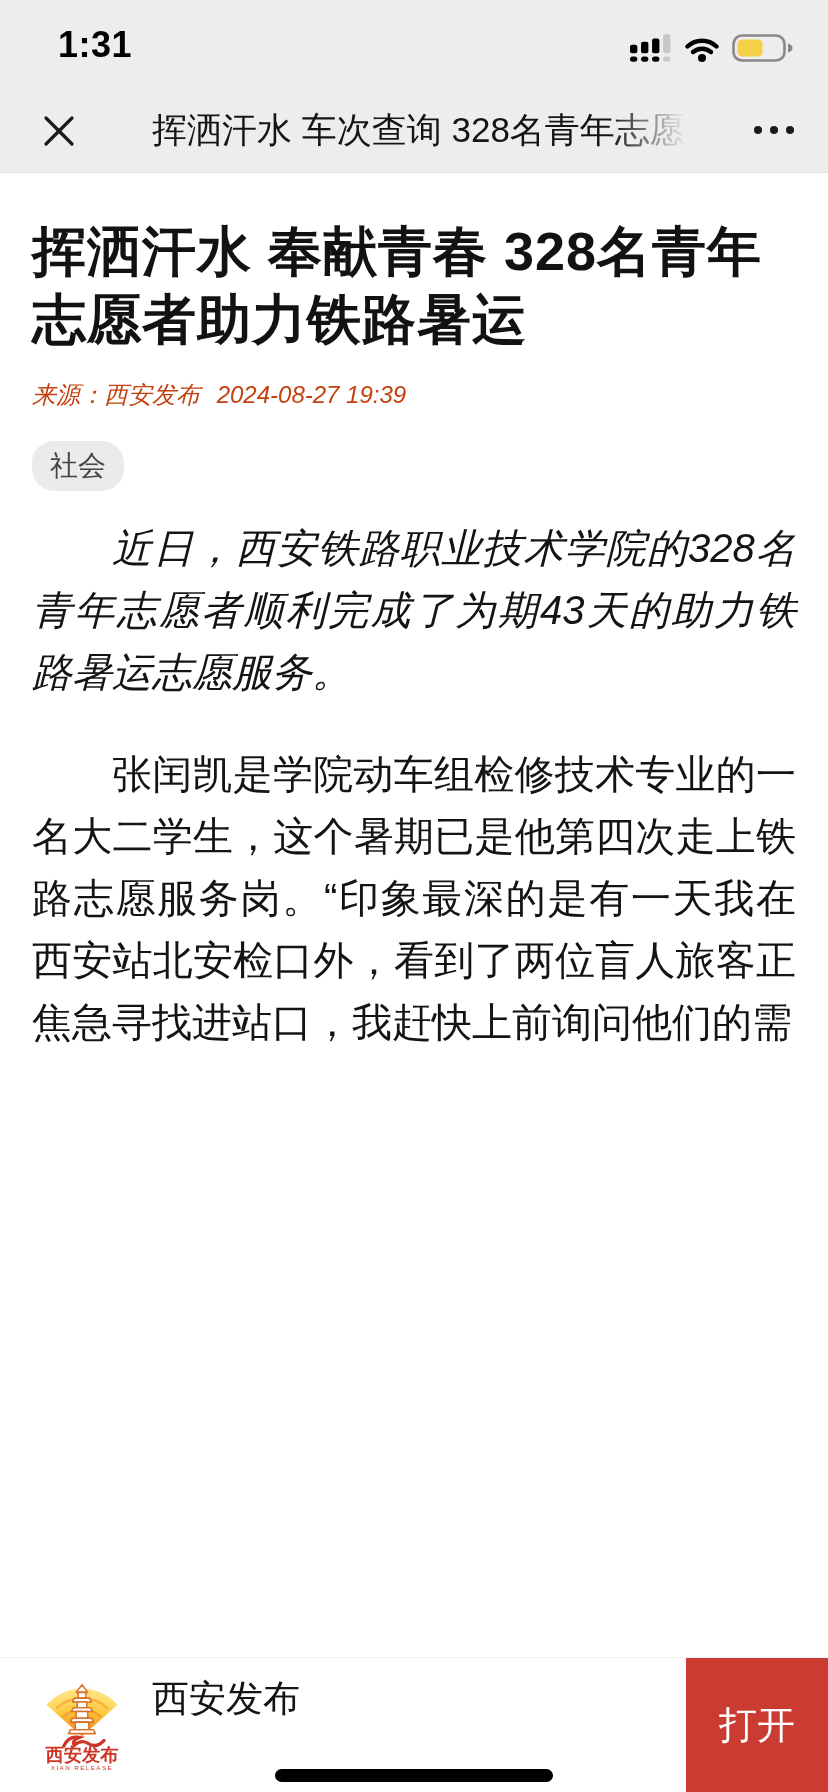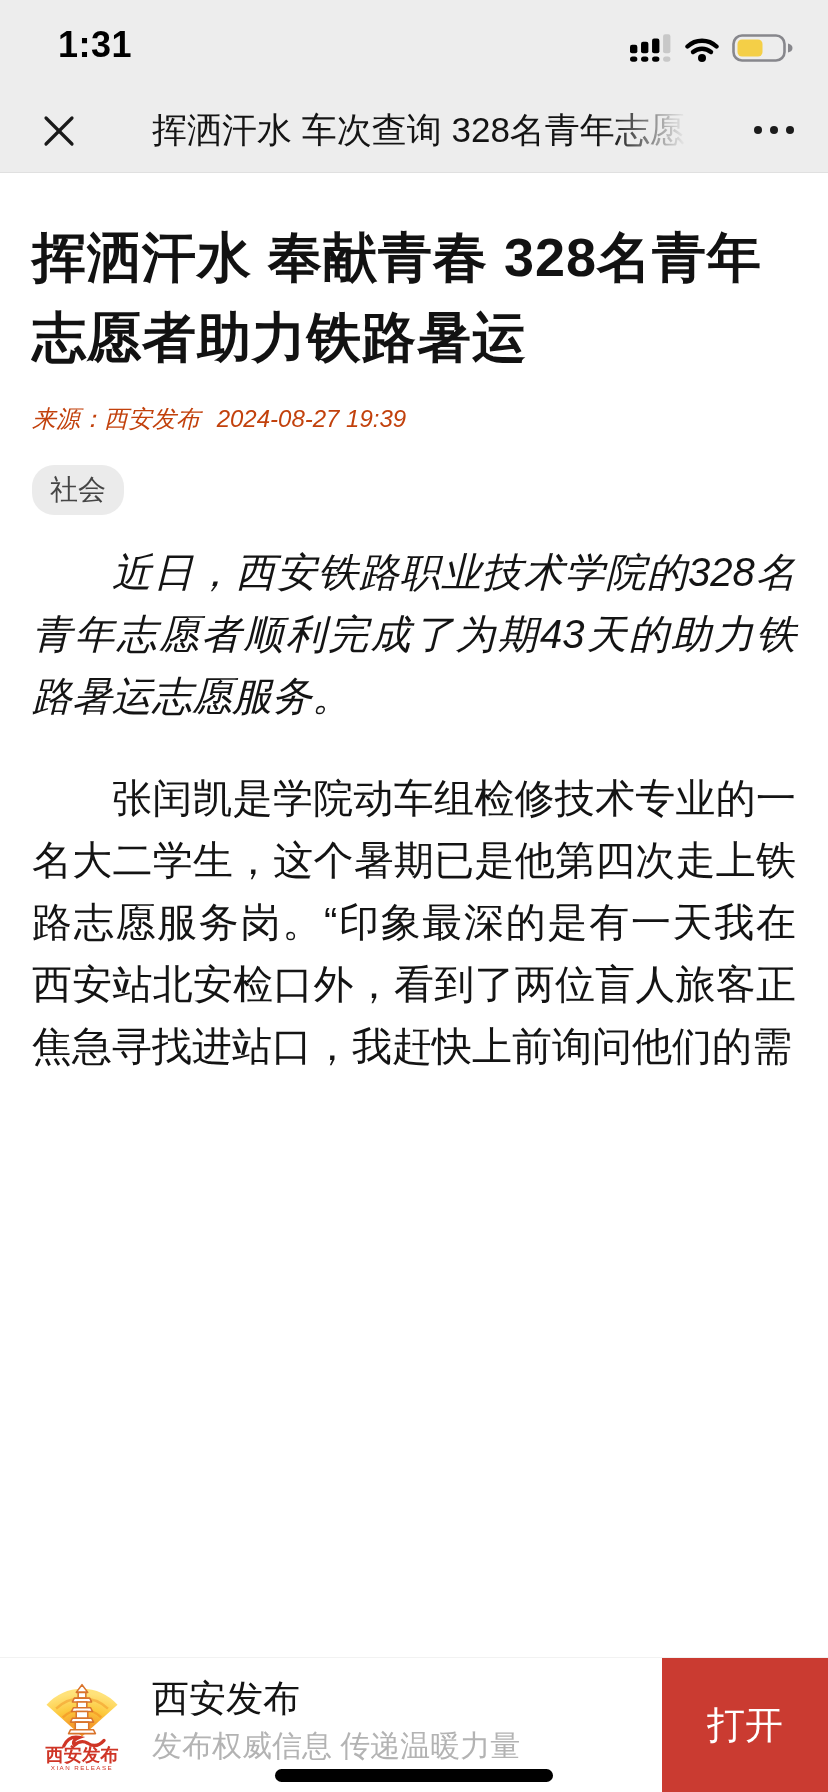--- a/index.html
+++ b/index.html
@@ -26,35 +26,35 @@
   .hdr-title{position:absolute;left:152px;top:50%;transform:translateY(-50%);
     font-size:35px;font-weight:500;color:#141414;white-space:nowrap;overflow:hidden;width:548px;}
   .hdr-title::after{content:"";position:absolute;right:0;top:0;bottom:0;width:90px;
     background:linear-gradient(90deg,rgba(237,237,237,0),#ededed 85%);}
   .more-btn{position:absolute;right:30px;top:50%;transform:translateY(-50%);
     display:flex;gap:8px;cursor:pointer;padding:10px 4px;}
   .more-btn i{width:8px;height:8px;border-radius:50%;background:#1c1c1c;display:block;}
   
   .article{position:absolute;top:173px;left:0;right:0;bottom:0;background:#fff;
     padding:44px 32px 0;overflow:hidden;}
-  .a-title{margin:0;font-size:54px;line-height:80px;font-weight:700;color:#121212;letter-spacing:1px;}
+  .a-title{margin:0;font-size:54px;line-height:68px;font-weight:700;color:#121212;letter-spacing:1px;}
   .a-meta{margin-top:26px;font-size:24px;color:#c2410c;font-style:italic;}
   .a-meta .src-name{margin-right:10px;}
   .a-tag{display:inline-block;margin-top:30px;background:var(--tag_bg);color:#454545;
     font-size:28px;line-height:1;padding:11px 18px;border-radius:22px;cursor:pointer;}
   .article p{font-size:40px;line-height:62px;color:#141414;margin:40px 0 0;
     text-indent:2em;text-align:justify;}
   .article p.first{margin-top:26px;font-style:italic;}
   
   .footer{position:absolute;left:0;right:0;bottom:0;height:135px;background:#fff;
     border-top:1px solid rgba(0,0,0,.05);z-index:20;}
   .f-logo{position:absolute;left:34px;top:19px;width:96px;height:96px;cursor:pointer;}
   .f-name{position:absolute;left:152px;top:16px;font-size:37px;font-weight:500;color:#141414;}
   .f-slogan{position:absolute;left:152px;top:68px;font-size:30px;color:#b3b3b3;}
-  .open-btn{position:absolute;right:0;top:0;width:166px;height:135px;background:var(--accent_red);
+  .open-btn{position:absolute;right:0;top:0;width:142px;height:135px;background:var(--accent_red);
     color:#fff;font-size:38px;display:flex;align-items:center;justify-content:center;
     cursor:pointer;border:none;}
   .home-indicator{position:absolute;left:275px;bottom:10px;width:278px;height:13px;
     border-radius:7px;background:#000;z-index:30;}
 </style>
 </head>
 <body>
 
 <div class="statusbar">
   <span class="sb-time">1:31</span>
@@ -139,17 +139,16 @@
         <path d="M40 43 h20 l2 4 h-24 z"></path>
         <rect x="43" y="47" width="14" height="8"></rect>
         <path d="M38 55 h24 l2 4 h-28 z"></path>
       </g>
       <path d="M31 72 q5 -11 16 -9 q-8 3 -5 8 q7 -6 14 -2 q9 6 17 -3" stroke="#cf3526" stroke-width="3.4" fill="none" stroke-linecap="round"></path>
       <text x="50" y="88" text-anchor="middle" font-size="19" font-weight="bold" fill="#cf3526">西安发布</text>
       <text x="50" y="97" text-anchor="middle" font-size="6.5" letter-spacing="1.5" fill="#cf3526">XIAN RELEASE</text>
     </svg>
   </span>
   <div class="f-name">西安发布</div>
-  <div class="f-slogan">发布权威信息 传递温暖力量</div>
   <button class="open-btn">打开</button>
 </div>
 
 <div class="home-indicator"></div>
 
 </body></html>

